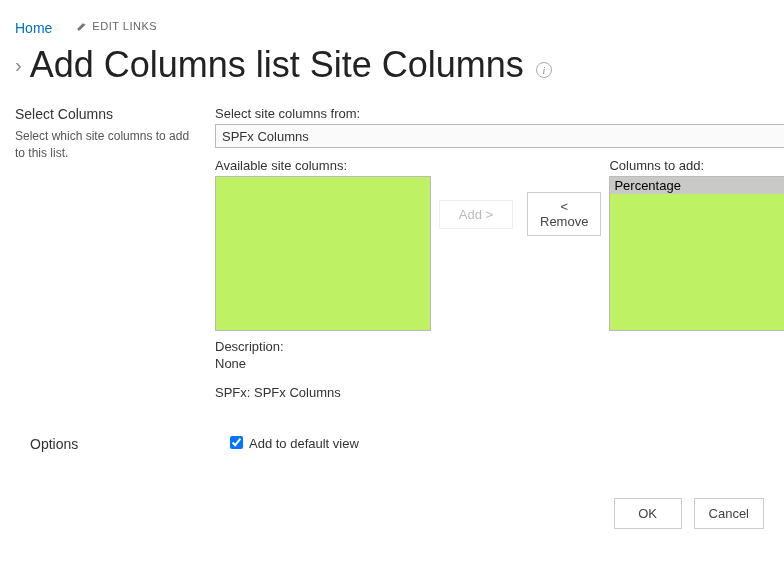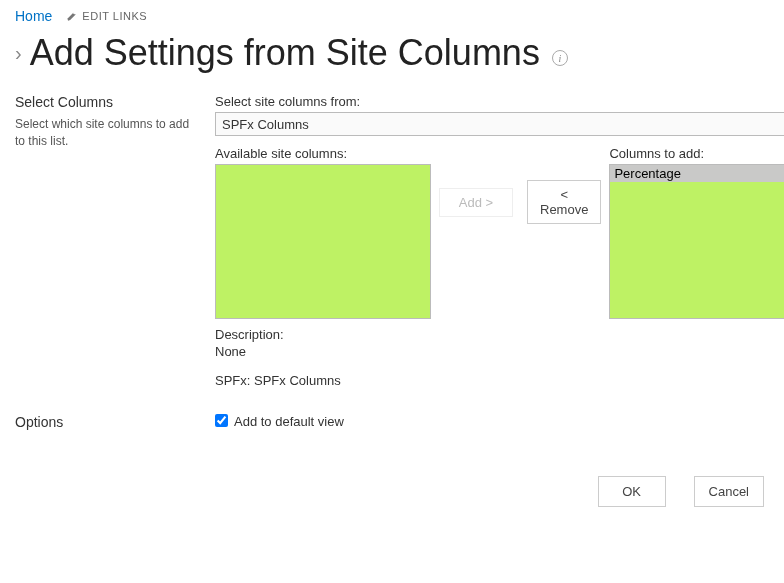--- a/index.html
+++ b/index.html
@@ -7,23 +7,23 @@
     font-family: "Segoe UI", "Segoe UI Light", Tahoma, Arial, sans-serif;
     font-size: 13px;
     color: #333;
     background: #fff;
     width: 784px;
     height: 583px;
     overflow: hidden;
   }
   .topnav {
     display: flex;
-    align-items: center;
-    gap: 14px;
-    padding: 8px 15px 8px 15px;
+    align-items: flex-start;
+    gap: 24px;
+    padding: 20px 15px 8px 15px;
   }
   .home-link {
     color: #0072c6;
     font-size: 14px;
     cursor: pointer;
   }
   .edit-links {
     color: #666;
     font-size: 11px;
     letter-spacing: 0.5px;
@@ -149,54 +149,54 @@
   }
   .meta-block {
     margin-top: 8px;
     font-size: 13px;
     color: #333;
   }
   .meta-block .row { margin-bottom: 2px; }
   .meta-block .group-row { margin-top: 14px; }
   .options-row {
     display: flex;
-    padding: 0 15px;
-    margin-top: 24px;
+    padding: 0 30px;
+    margin-top: 34px;
   }
   .checkbox-row {
     display: flex;
     align-items: flex-start;
     gap: 6px;
     font-size: 13px;
   }
   .checkbox-row input { cursor: pointer; }
   .footer-buttons {
     display: flex;
     justify-content: flex-end;
-    gap: 28px;
+    gap: 12px;
     padding: 40px 20px 0 0;
   }
   .footer-buttons .btn { min-width: 68px; padding: 7px 14px; }
 </style>
 </head>
 <body>
 
 <div class="topnav">
   <span class="home-link">Home</span>
   <span class="edit-links">
     <svg viewBox="0 0 16 16">
         <path fill="#777" d="M2 11l1 3 3-1 8-8-3-3-8 8zm9-9l2 2-1 1-2-2 1-1z"></path>
       </svg>
     <span>EDIT LINKS</span>
   </span>
 </div>
 
 <div class="page-title">
   <span class="chevron">›</span>
-  <span class="subtitle-part">Add Settings from Site Columns</span>
+  <span class="subtitle-part">Add Columns list Site Columns</span>
   <span class="info-icon">i</span>
 </div>
 
 <div class="content">
   <div class="left-col">
     <div class="section-heading">Select Columns</div>
     <div class="section-desc">Select which site columns to add to this list.</div>
   </div>
   <div class="right-col">
     <div class="label-text">Select site columns from:</div>

